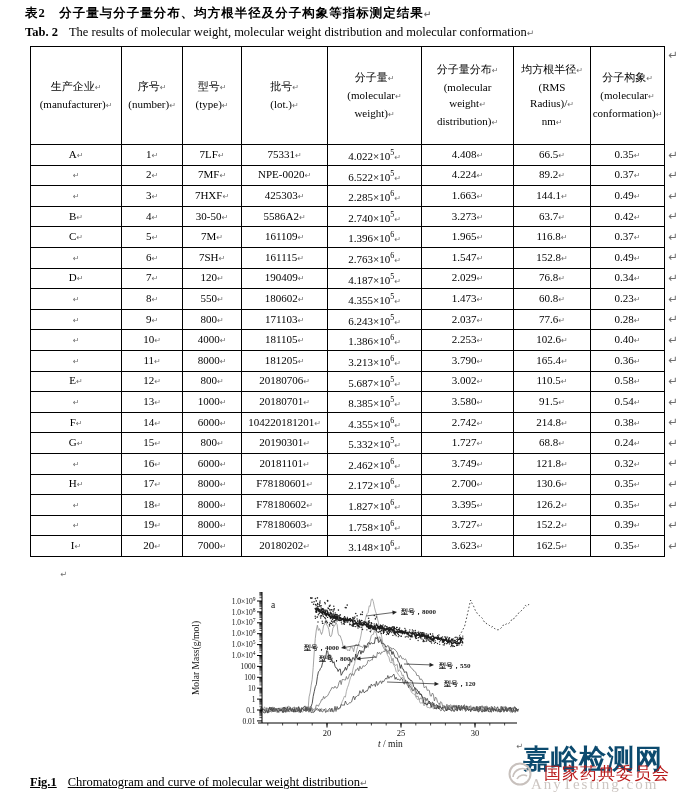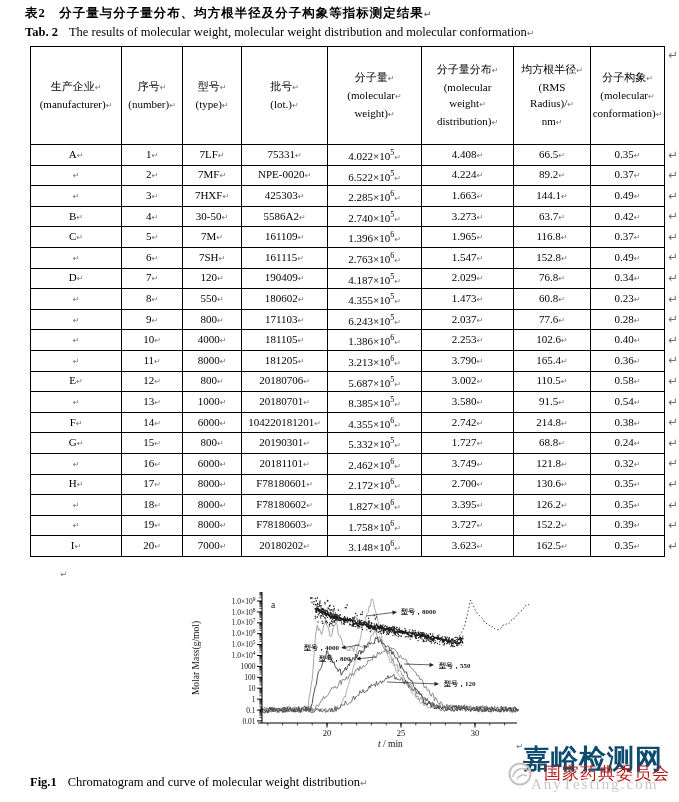--- a/index.html
+++ b/index.html
@@ -16,21 +16,21 @@
   #tbl thead td{height:97px;line-height:16px;}
   #tbl tbody td{height:19.6px;line-height:13px;}
   #tbl sup{font-size:8px;}
   .after-table-mark{position:absolute;left:60px;top:566px;}
   .after-figure-mark{position:absolute;left:516px;top:738px;}
   #row-marks div{position:absolute;}
   
   #chart{position:absolute;left:180px;top:580px;}
   
   .cap-cn{position:absolute;left:30px;top:756px;font-size:12.5px;letter-spacing:1px;white-space:nowrap;}
-  .cap-en{position:absolute;left:30px;top:775px;font-size:12.5px;white-space:nowrap;}
+  .cap-en{position:absolute;left:30px;top:775px;font-size:12.5px;white-space:nowrap;text-decoration:underline;}
   
   .wm-big{position:absolute;left:523px;top:741px;font-size:27px;font-weight:bold;color:#0c4a6e;
           letter-spacing:1px;white-space:nowrap;z-index:3;}
   .wm-org{position:absolute;left:544px;top:762px;font-size:17px;color:#b91c1c;letter-spacing:1px;
           white-space:nowrap;z-index:5;}
   .wm-url{position:absolute;left:531px;top:776px;font-size:15px;color:#cdc6c2;
           letter-spacing:2px;white-space:nowrap;z-index:4;}
   .wm-logo{position:absolute;left:505px;top:758px;z-index:5;}
 </style>
 </head>

